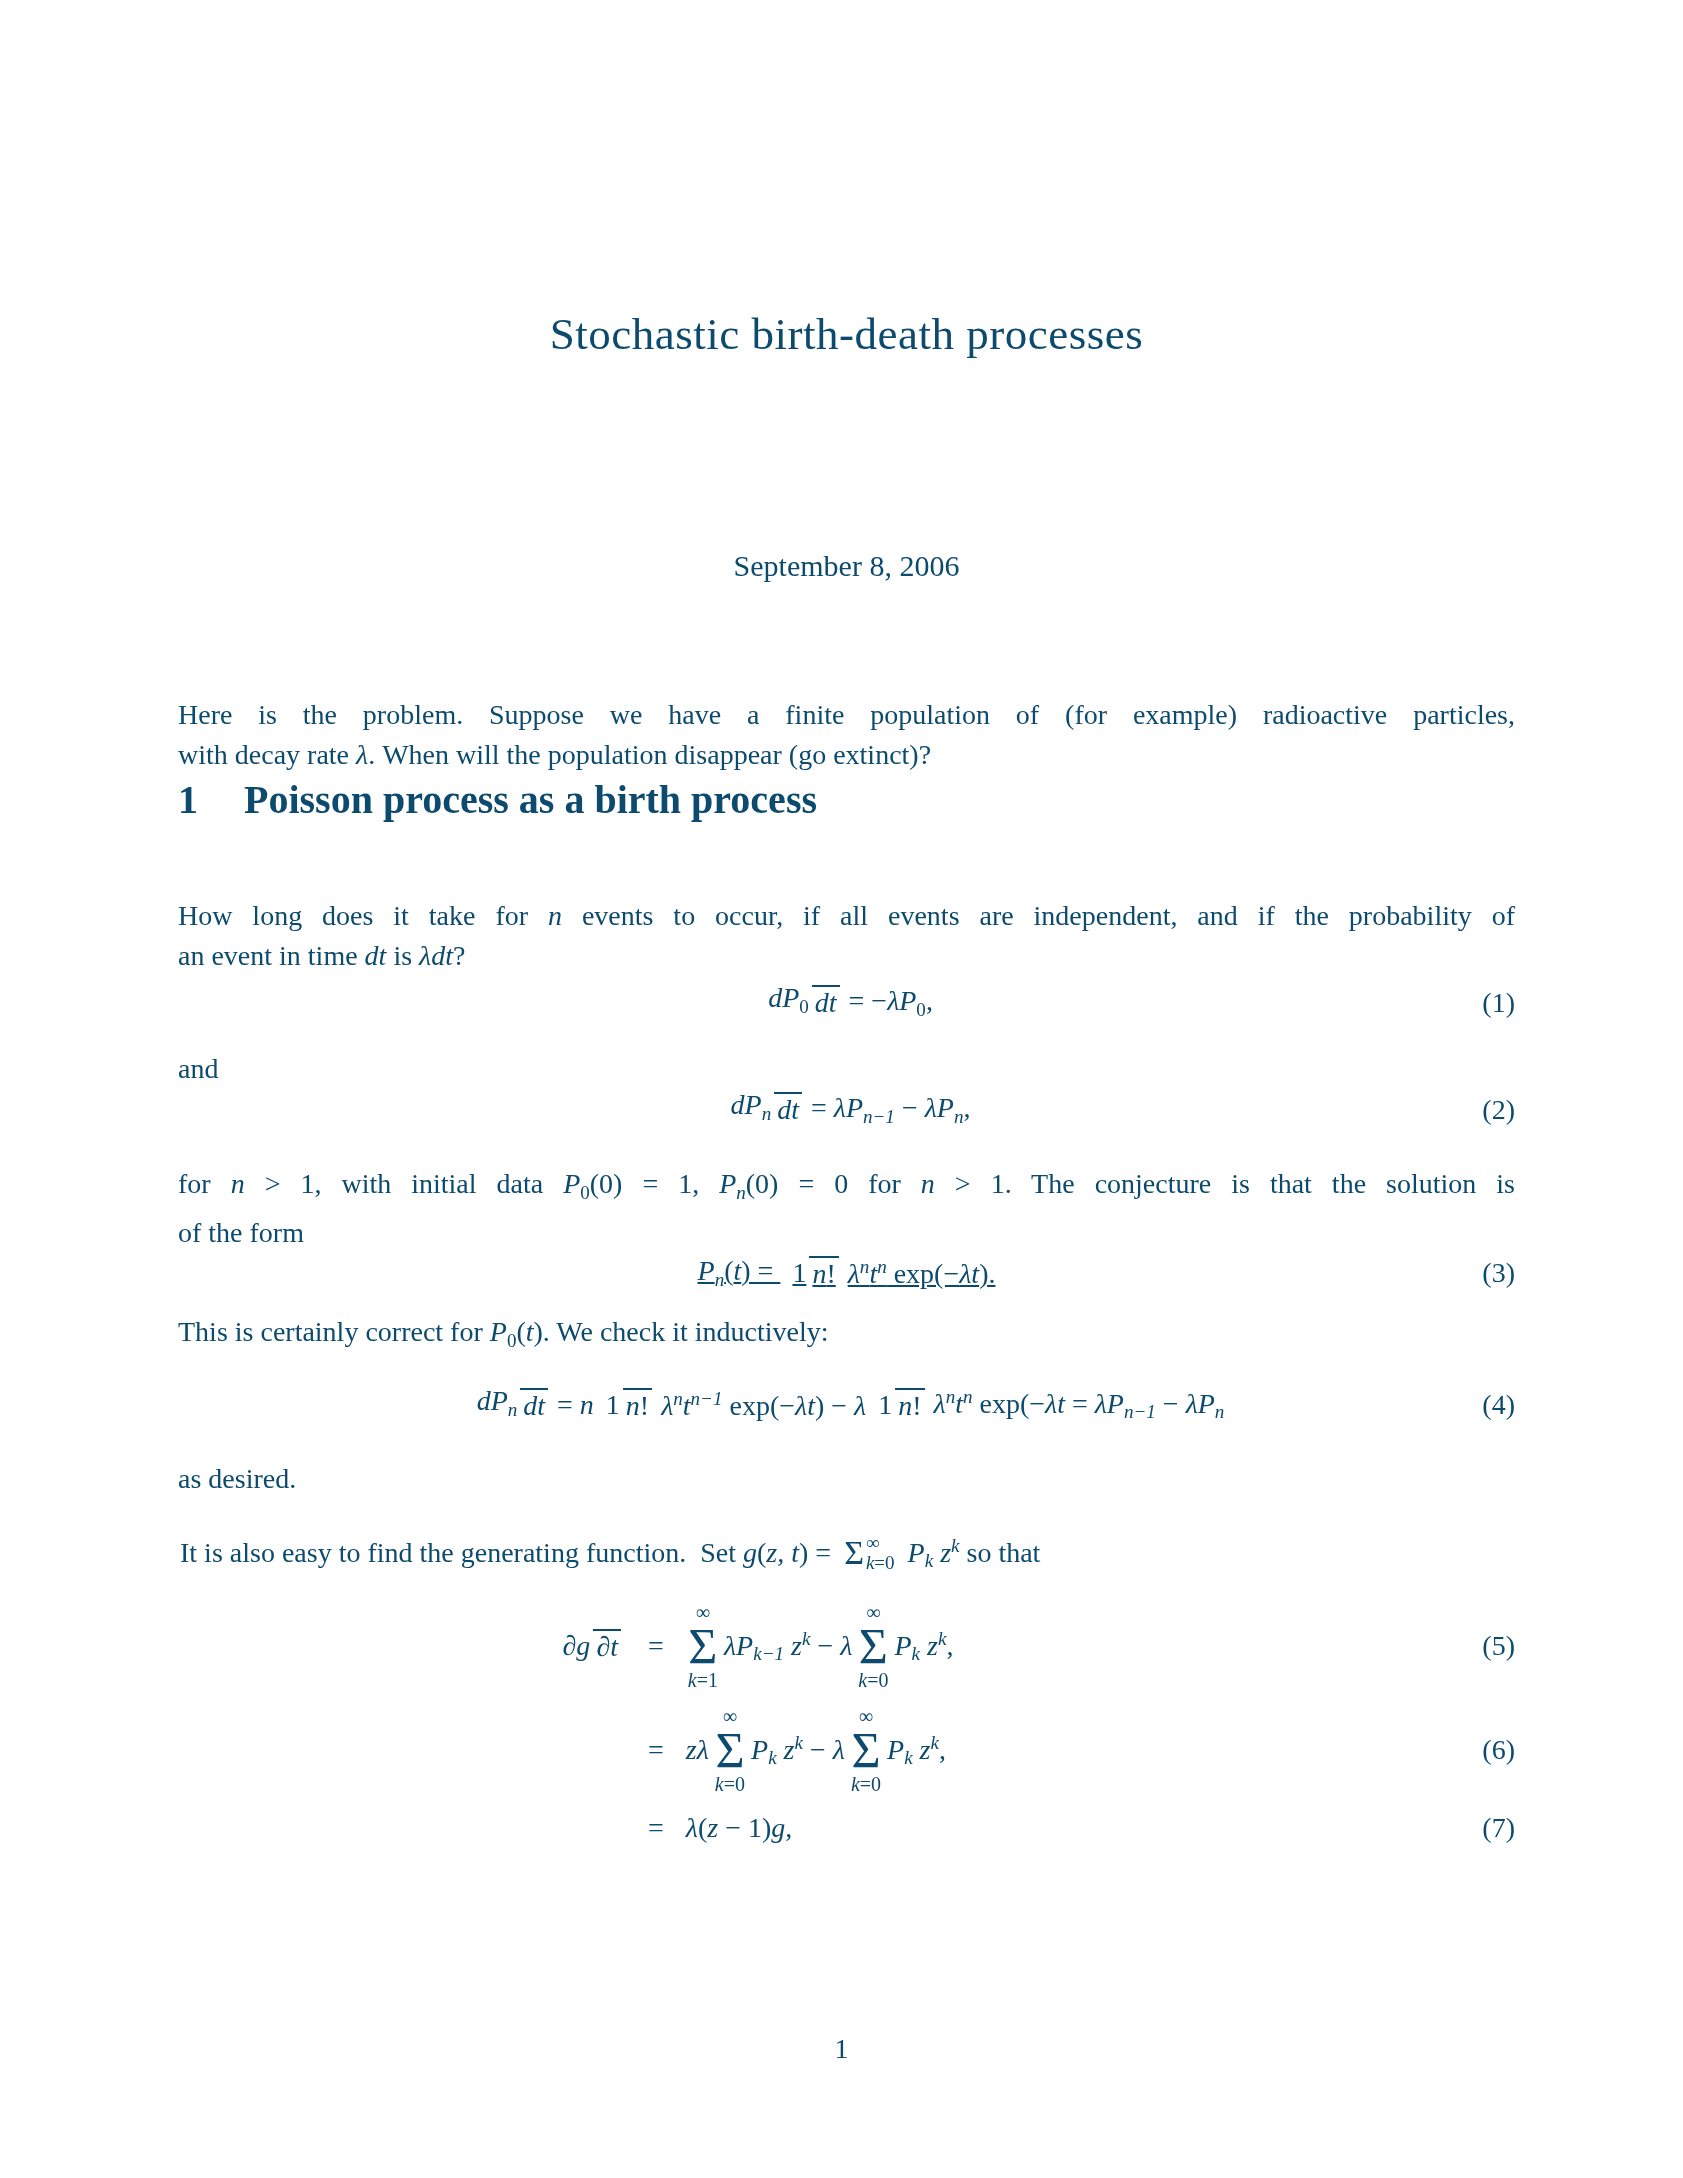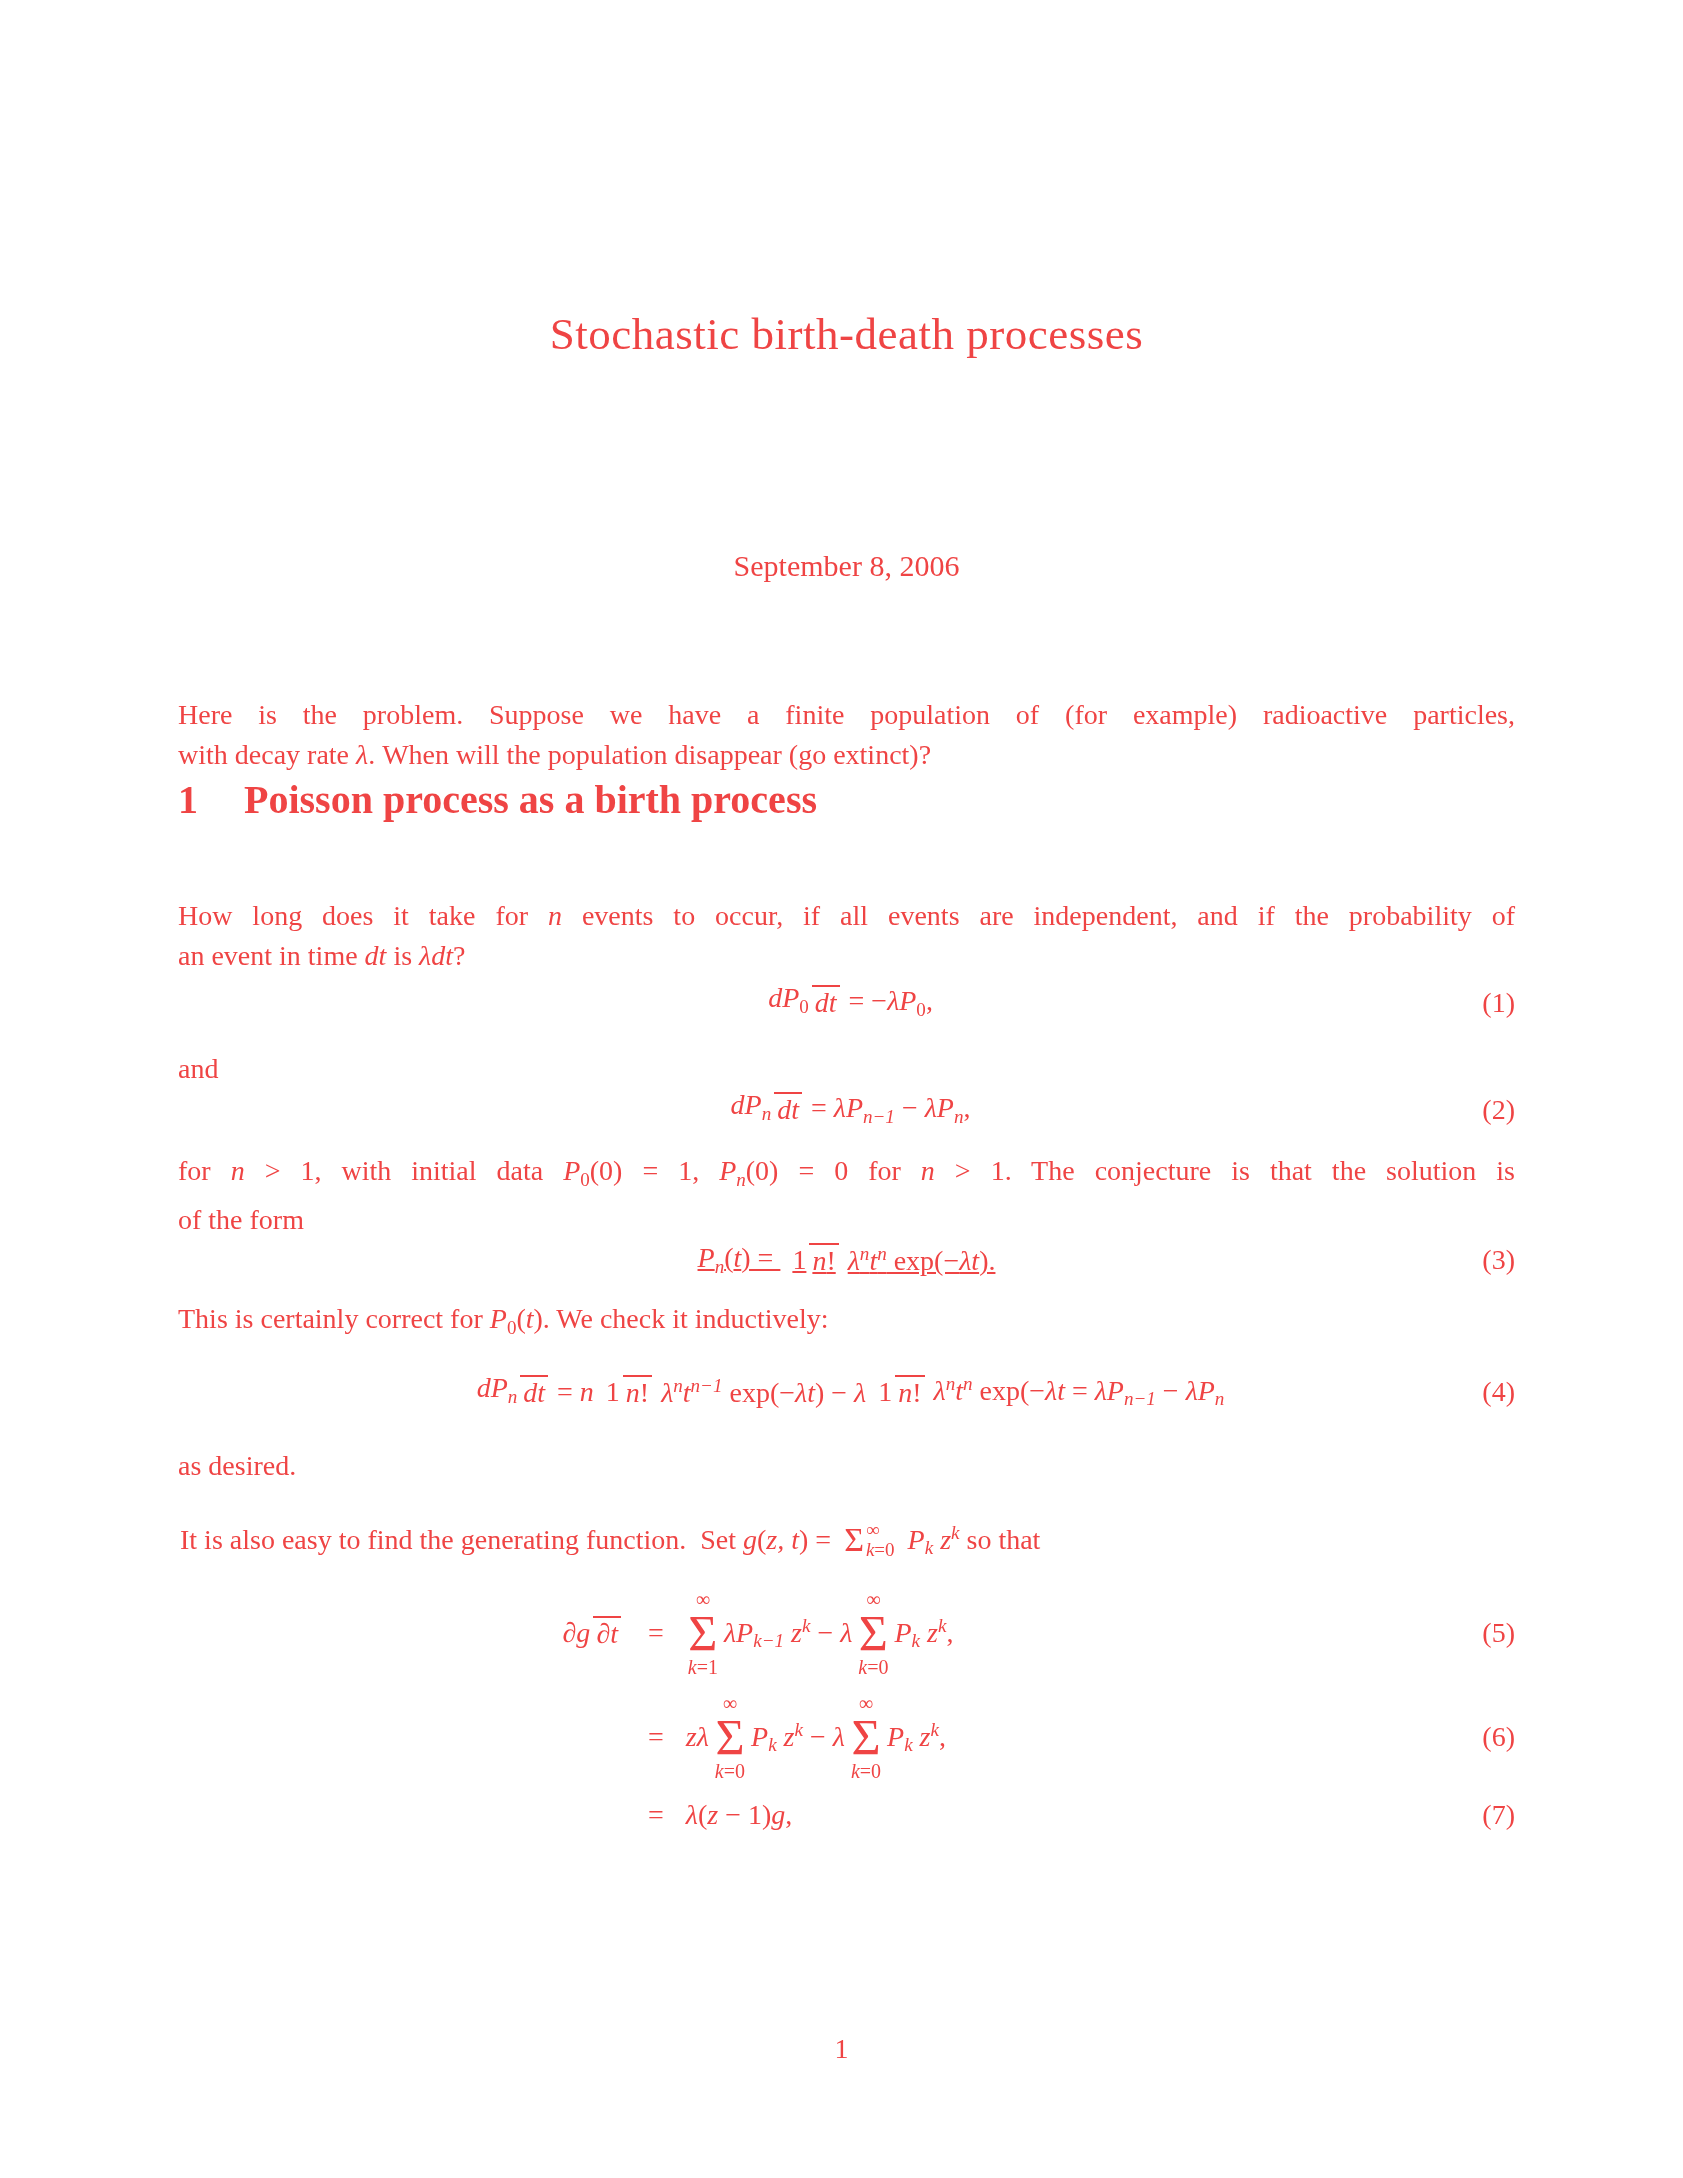--- a/index.html
+++ b/index.html
@@ -1,38 +1,38 @@
 <!DOCTYPE html>
 <html><head>
 <meta charset="utf-8">
 <style>
   html,body{margin:0;padding:0;background:#888;}
   .page{
     position:relative;
     width:1683px;height:2178px;
     margin:0 auto;
     background:#ffffff;
-    color:#ef4444;
+    color:#0c4a6e;
     font-family:"Liberation Serif","DejaVu Serif",serif;
     font-size:28px;
     overflow:hidden;
   }
   .content{padding:0 168px 0 178px;}
   .title{margin-top:309px;font-size:45px;text-align:center;letter-spacing:0.5px;line-height:51px;}
   .date{margin-top:188px;font-size:30px;text-align:center;line-height:36px;}
   .para{line-height:40px;}
   .intro{margin-top:111px;}
   .jline{text-align:justify;text-align-last:justify;}
   .jlast{text-align:left;}
   .section{font-size:40px;font-weight:bold;line-height:50px;}
   .secnum{margin-right:46px;}
   .p2{margin-top:71px;}
   .p3{margin-top:34px;}
   .p4{margin-top:14px;}
-  .p5{margin-top:9px;}
+  .p5{margin-top:22px;}
   .p6{margin-top:6px;}
   .p7{margin-top:22px;}
   .p8{margin-top:28px;height:51px;display:flex;align-items:center;line-height:1;}
   
   .i{font-style:italic;}
   .sub{font-size:68%;vertical-align:-0.3em;}
   .sup{font-size:68%;vertical-align:0.5em;}
   .i.sub,.i.sup{font-style:italic;}
   .eqrow{position:relative;display:flex;justify-content:center;align-items:center;min-height:65px;}
   .eq1{margin-top:-6px;}

